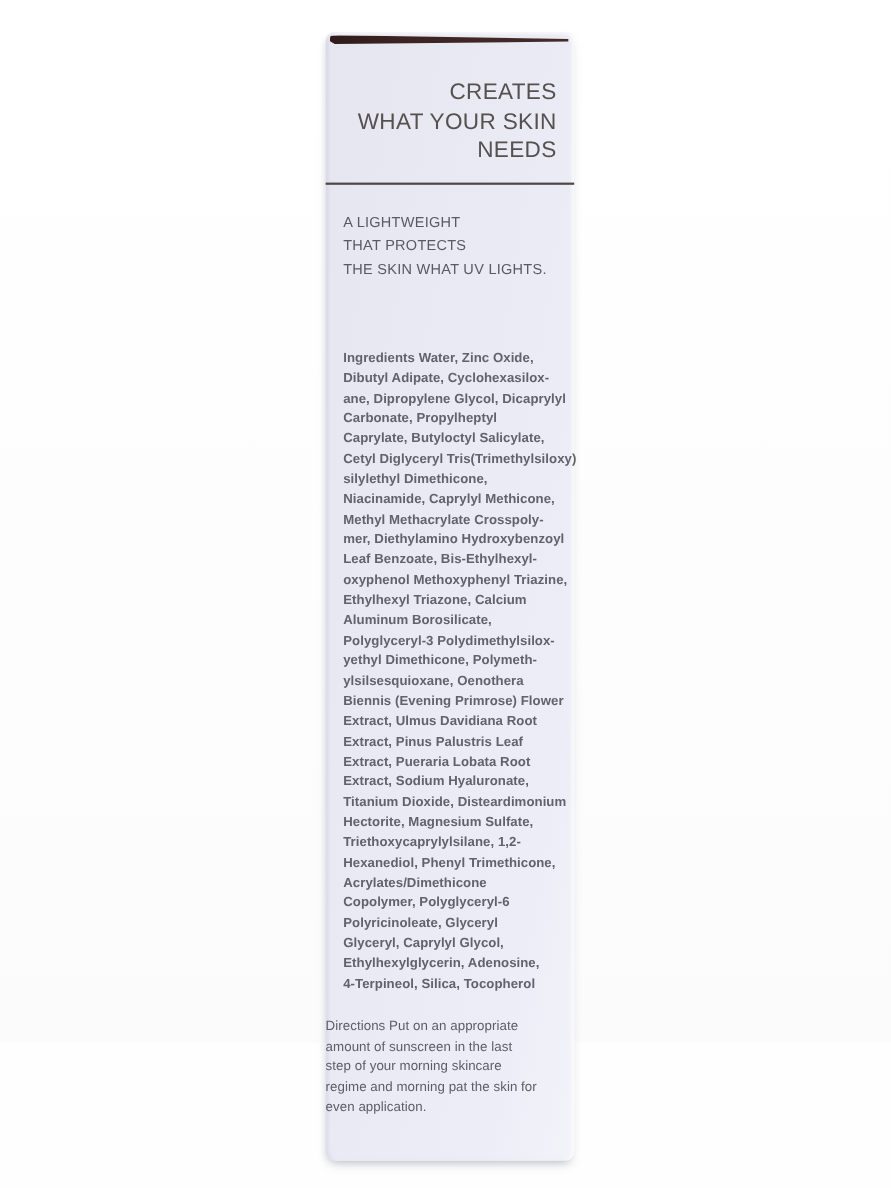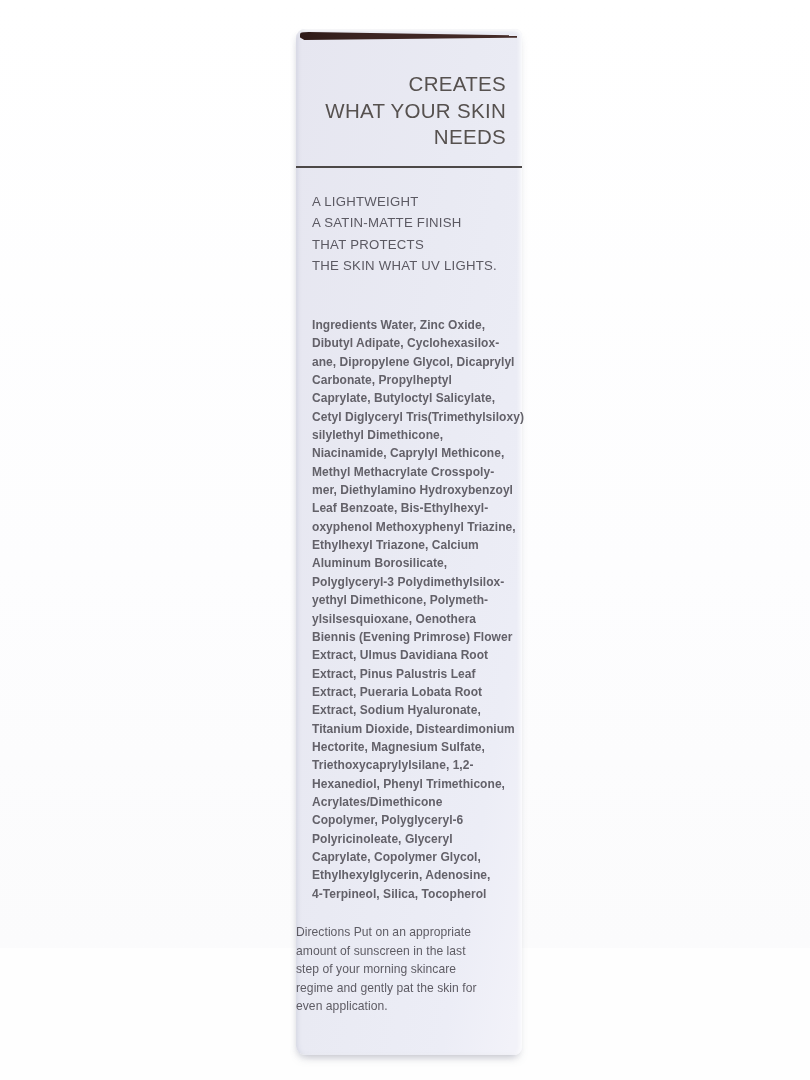--- a/index.html
+++ b/index.html
@@ -105,21 +105,20 @@
     <div class="headline">
         <div class="line">CREATES</div>
         <div class="line">WHAT YOUR SKIN</div>
         <div class="line">NEEDS</div>
       </div>
 
     <div class="divider"></div>
 
     <div class="description">
         <div class="line">A LIGHTWEIGHT</div>
-        <div class="line">A SATIN-MATTE FINISH</div>
         <div class="line">THAT PROTECTS</div>
         <div class="line">THE SKIN WHAT UV LIGHTS.</div>
       </div>
 
     <div class="ingredients">
         <div class="line">Ingredients Water, Zinc Oxide,</div>
         <div class="line">Dibutyl Adipate, Cyclohexasilox-</div>
         <div class="line">ane, Dipropylene Glycol, Dicaprylyl</div>
         <div class="line">Carbonate, Propylheptyl</div>
         <div class="line">Caprylate, Butyloctyl Salicylate,</div>
@@ -140,26 +139,26 @@
         <div class="line">Extract, Pinus Palustris Leaf</div>
         <div class="line">Extract, Pueraria Lobata Root</div>
         <div class="line">Extract, Sodium Hyaluronate,</div>
         <div class="line">Titanium Dioxide, Disteardimonium</div>
         <div class="line">Hectorite, Magnesium Sulfate,</div>
         <div class="line">Triethoxycaprylylsilane, 1,2-</div>
         <div class="line">Hexanediol, Phenyl Trimethicone,</div>
         <div class="line">Acrylates/Dimethicone</div>
         <div class="line">Copolymer, Polyglyceryl-6</div>
         <div class="line">Polyricinoleate, Glyceryl</div>
-        <div class="line">Caprylate, Copolymer Glycol,</div>
+        <div class="line">Glyceryl, Caprylyl Glycol,</div>
         <div class="line">Ethylhexylglycerin, Adenosine,</div>
         <div class="line">4-Terpineol, Silica, Tocopherol</div>
       </div>
 
     <div class="directions">
         <div class="line">Directions Put on an appropriate</div>
         <div class="line">amount of sunscreen in the last</div>
         <div class="line">step of your morning skincare</div>
-        <div class="line">regime and gently pat the skin for</div>
+        <div class="line">regime and morning pat the skin for</div>
         <div class="line">even application.</div>
       </div>
   </div>
 </div>
 
 </body></html>

